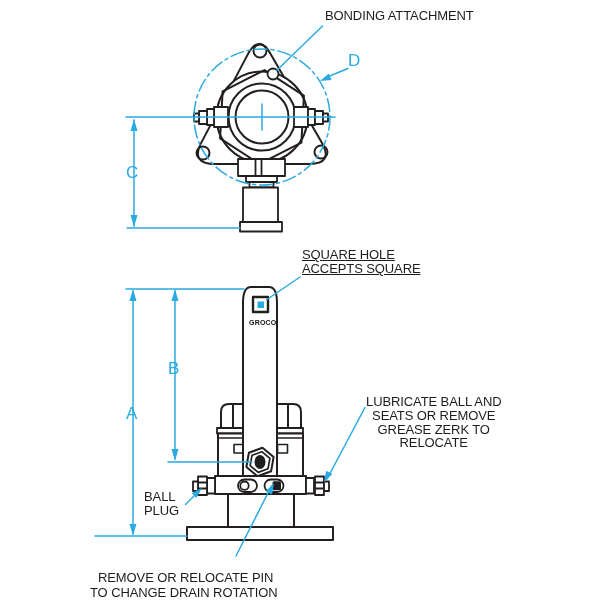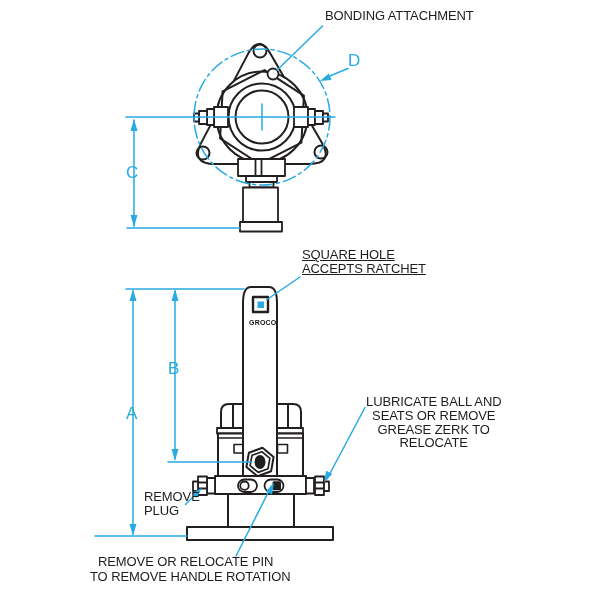--- a/index.html
+++ b/index.html
@@ -137,35 +137,35 @@
 
 <div class="lbl" style="left:325px;top:9px;">BONDING ATTACHMENT</div>
 
 <div class="dim" style="left:348px;top:52px;">D</div>
 <div class="dim" style="left:126px;top:164px;">C</div>
 <div class="dim" style="left:168px;top:360px;">B</div>
 <div class="dim" style="left:126px;top:405px;">A</div>
 
 <div class="lbl" style="left:302px;top:248px;text-decoration:underline;">
   <div>SQUARE HOLE</div>
-  <div>ACCEPTS RATCHET</div>
+  <div>ACCEPTS SQUARE</div>
 </div>
 
 <div class="brand" style="left:249px;top:319px;">GROCO</div>
 
 <div class="lbl" style="left:366px;top:395px;text-align:center;">
   <div>LUBRICATE BALL AND</div>
   <div>SEATS OR REMOVE</div>
   <div>GREASE ZERK TO</div>
   <div>RELOCATE</div>
 </div>
 
 <div class="lbl" style="left:144px;top:490px;">
-  <div>REMOVE</div>
+  <div>BALL</div>
   <div>PLUG</div>
 </div>
 
 <div class="lbl" style="left:90px;top:554px;line-height:15px;">
-  <div style="padding-left:8px;">REMOVE OR RELOCATE PIN</div>
-  <div>TO REMOVE HANDLE ROTATION</div>
+  <div style="padding-left:8px;margin-top:16px;">REMOVE OR RELOCATE PIN</div>
+  <div>TO CHANGE DRAIN ROTATION</div>
 </div>
 
 </div>
 
 </body></html>

